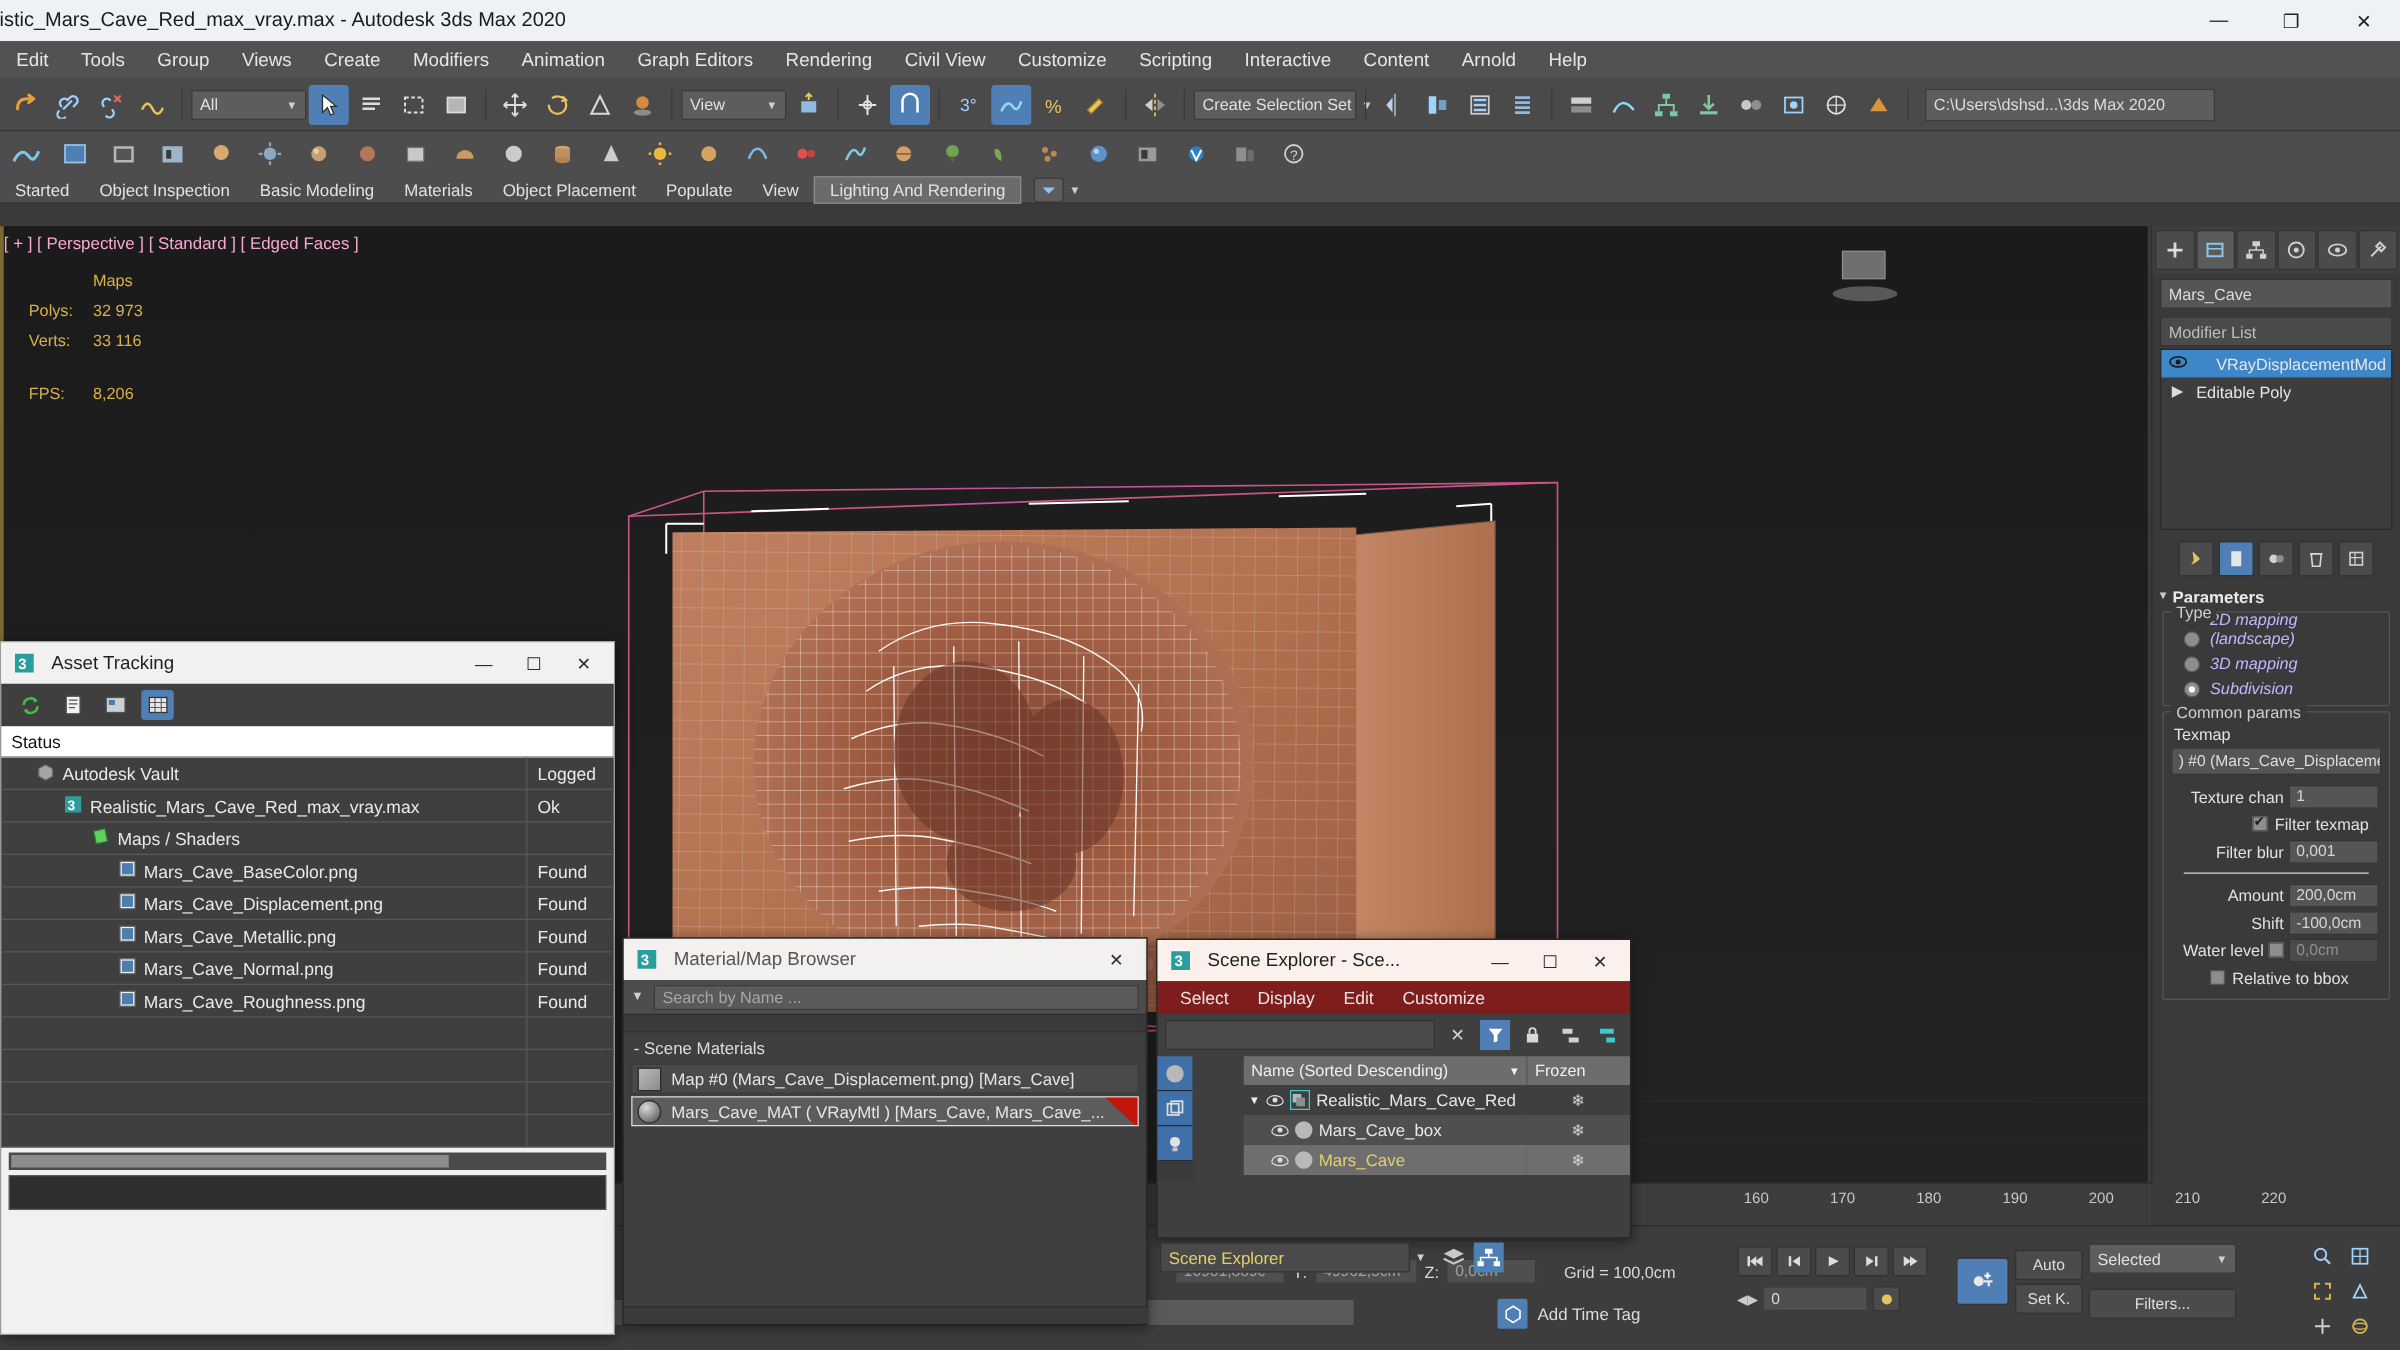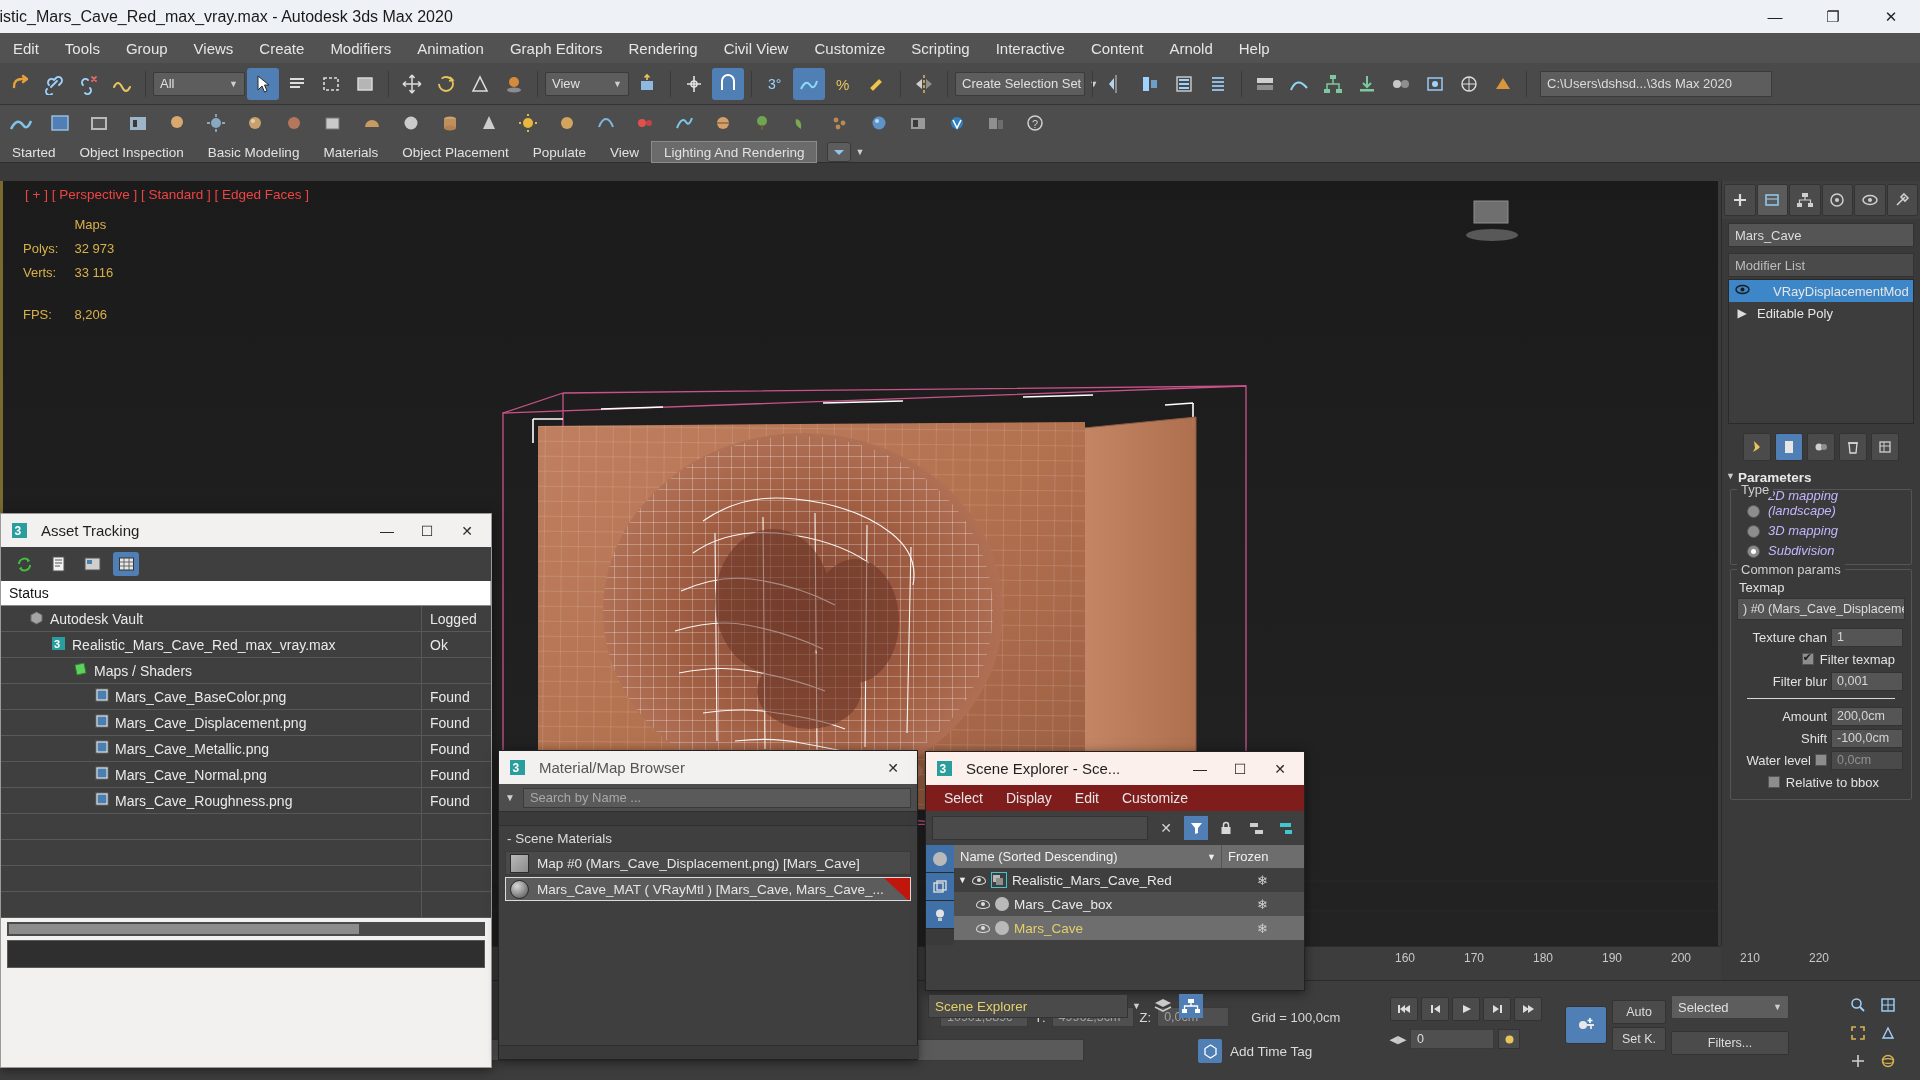--- a/index.html
+++ b/index.html
@@ -49,21 +49,21 @@
     border-radius:3px; }
   .ribtabs { position:absolute; left:0; top:36px; width:1920px; height:22px; display:flex;
     align-items:center; }
   .ribtab { font-size:13.5px; color:#e2e2e2; padding:2px 12px; white-space:nowrap; height:22px;
     display:flex; align-items:center; }
   .ribtab.active { background:#6b6b6b; border:1px solid #8b8b8b; }
 
   
   .viewport { position:absolute; left:0; top:181px; width:1718px; height:765px;
     background:#1c1c1c; border-left:3px solid #7a6a30; overflow:hidden; }
-  .vp-label { position:absolute; left:22px; top:6px; font-size:13.5px; color:#ef4444; }
+  .vp-label { position:absolute; left:0; top:6px; font-size:13.5px; color:#f9a8d4; }
   .vp-stats { position:absolute; left:18px; top:31px; font-size:13px; color:#d9b14a;
     line-height:22px; }
   .vp-stats table td { color:#d9b14a; font-size:13px; padding:0 6px 0 0; }
   .vp-stats td.num { padding-left:8px; }
   .cube { position:absolute; right:200px; top:18px; width:60px; height:45px; }
 
   
   .scene { position:absolute; left:0; top:0; width:1718px; height:765px; }
 
   
@@ -1313,21 +1313,21 @@
               <rect x="5" y="2" width="9" height="9" fill="none" stroke="#dcdcdc" stroke-width="1.4"></rect>
             </svg>
           </div>
         <div class="se-lb">
           <svg width="16" height="16" viewBox="0 0 16 16">
               <circle cx="8" cy="6.5" r="4" fill="#e3e3e3"></circle>
               <rect x="6" y="11" width="4" height="3" fill="#c9c9c9"></rect>
             </svg>
           </div>
       </div>
-      <div style="flex:1;">
+      <div style="flex:1;padding-left:41px;">
         <div class="se-hdr">
           <div class="h1">
             <span>Name (Sorted Descending)</span>
             <span style="margin-left:auto;padding-right:5px;font-size:9px;">▼</span>
           </div>
           <div class="h2">Frozen</div>
         </div>
         <div class="se-row">
           <span class="n">
             <span style="font-size:9px;color:#eee;">▼</span>

